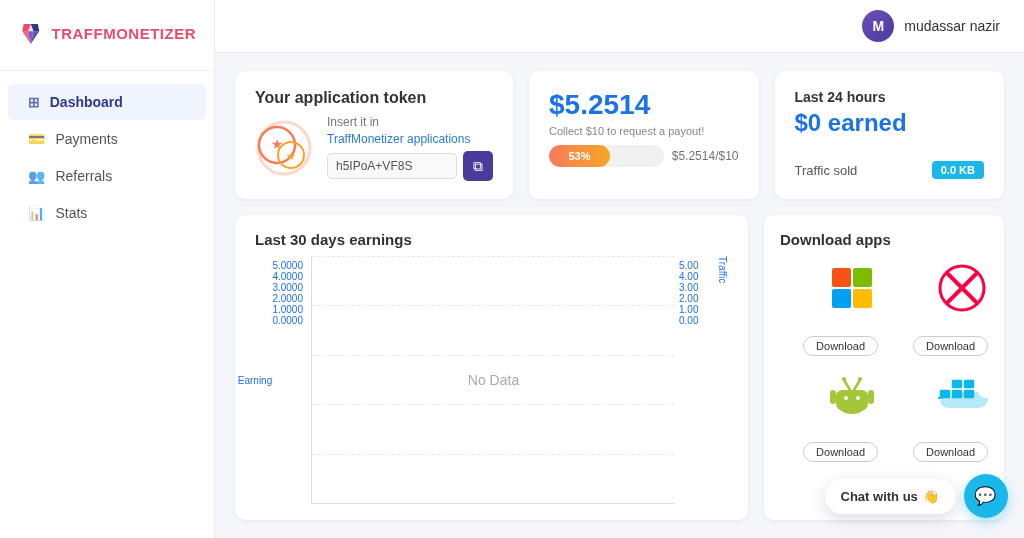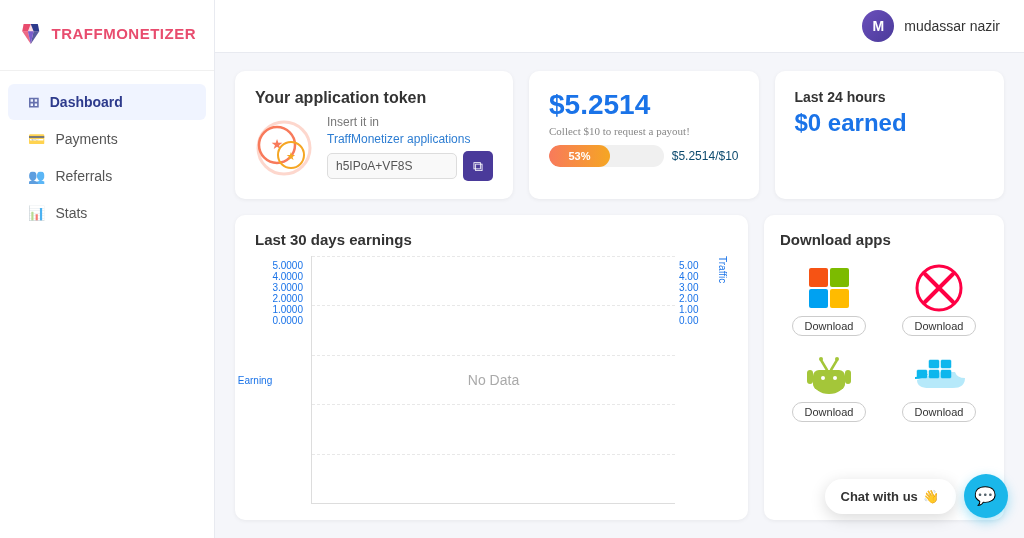--- a/index.html
+++ b/index.html
@@ -184,21 +184,20 @@
     .balance-amount {
       font-size: 28px;
       font-weight: 700;
       color: #1a73e8;
       margin-bottom: 4px;
     }
     .balance-hint {
       font-size: 11px;
       color: #888;
       margin-bottom: 8px;
-      font-family: Liberation Serif, serif;
     }
     .balance-progress-row {
       display: flex;
       align-items: center;
       gap: 8px;
     }
     .progress-bar-wrap {
       flex: 1;
       background: #f0f0f0;
       border-radius: 20px;
@@ -211,21 +210,21 @@
       background: linear-gradient(90deg, #f87a5b, #f5a623);
       display: flex;
       align-items: center;
       justify-content: center;
       color: #fff;
       font-size: 11px;
       font-weight: 600;
     }
     .balance-total {
       font-size: 12px;
-      color: #0c4a6e;
+      color: #737373;
       white-space: nowrap;
     }
 
     
     .last24-card {
       flex: 1;
     }
     .last24-title {
       font-size: 14px;
       font-weight: 600;
@@ -350,22 +349,22 @@
       margin-bottom: 14px;
     }
     .apps-grid {
       display: grid;
       grid-template-columns: 1fr 1fr;
       gap: 12px;
     }
     .app-item {
       display: flex;
       flex-direction: column;
-      align-items: center;
-      gap: 2px;
+      align-items: flex-end;
+      gap: 22px;
     }
     .app-icon {
       width: 52px;
       height: 52px;
       display: flex;
       align-items: center;
       justify-content: center;
     }
     .download-btn {
       border: 1px solid #ccc;
@@ -494,20 +493,24 @@
               <span>53%</span>
             </div>
           </div>
           <span class="balance-total">$5.2514/$10</span>
         </div>
       </div>
 
       <div class="card last24-card">
         <div class="last24-title">Last 24 hours</div>
         <div class="last24-earned">$0 earned</div>
+        <div class="last24-traffic-row">
+          <span class="last24-traffic-label">Traffic sold</span>
+          <span class="traffic-badge">0.0 KB</span>
+        </div>
       </div>
     </div>
 
     <div class="bottom-row">
 
       <div class="chart-card">
         <div class="chart-title">Last 30 days earnings</div>
         <div class="chart-area">
 
           <div style="display:flex;flex-direction:column;min-width:52px;position:relative;">

